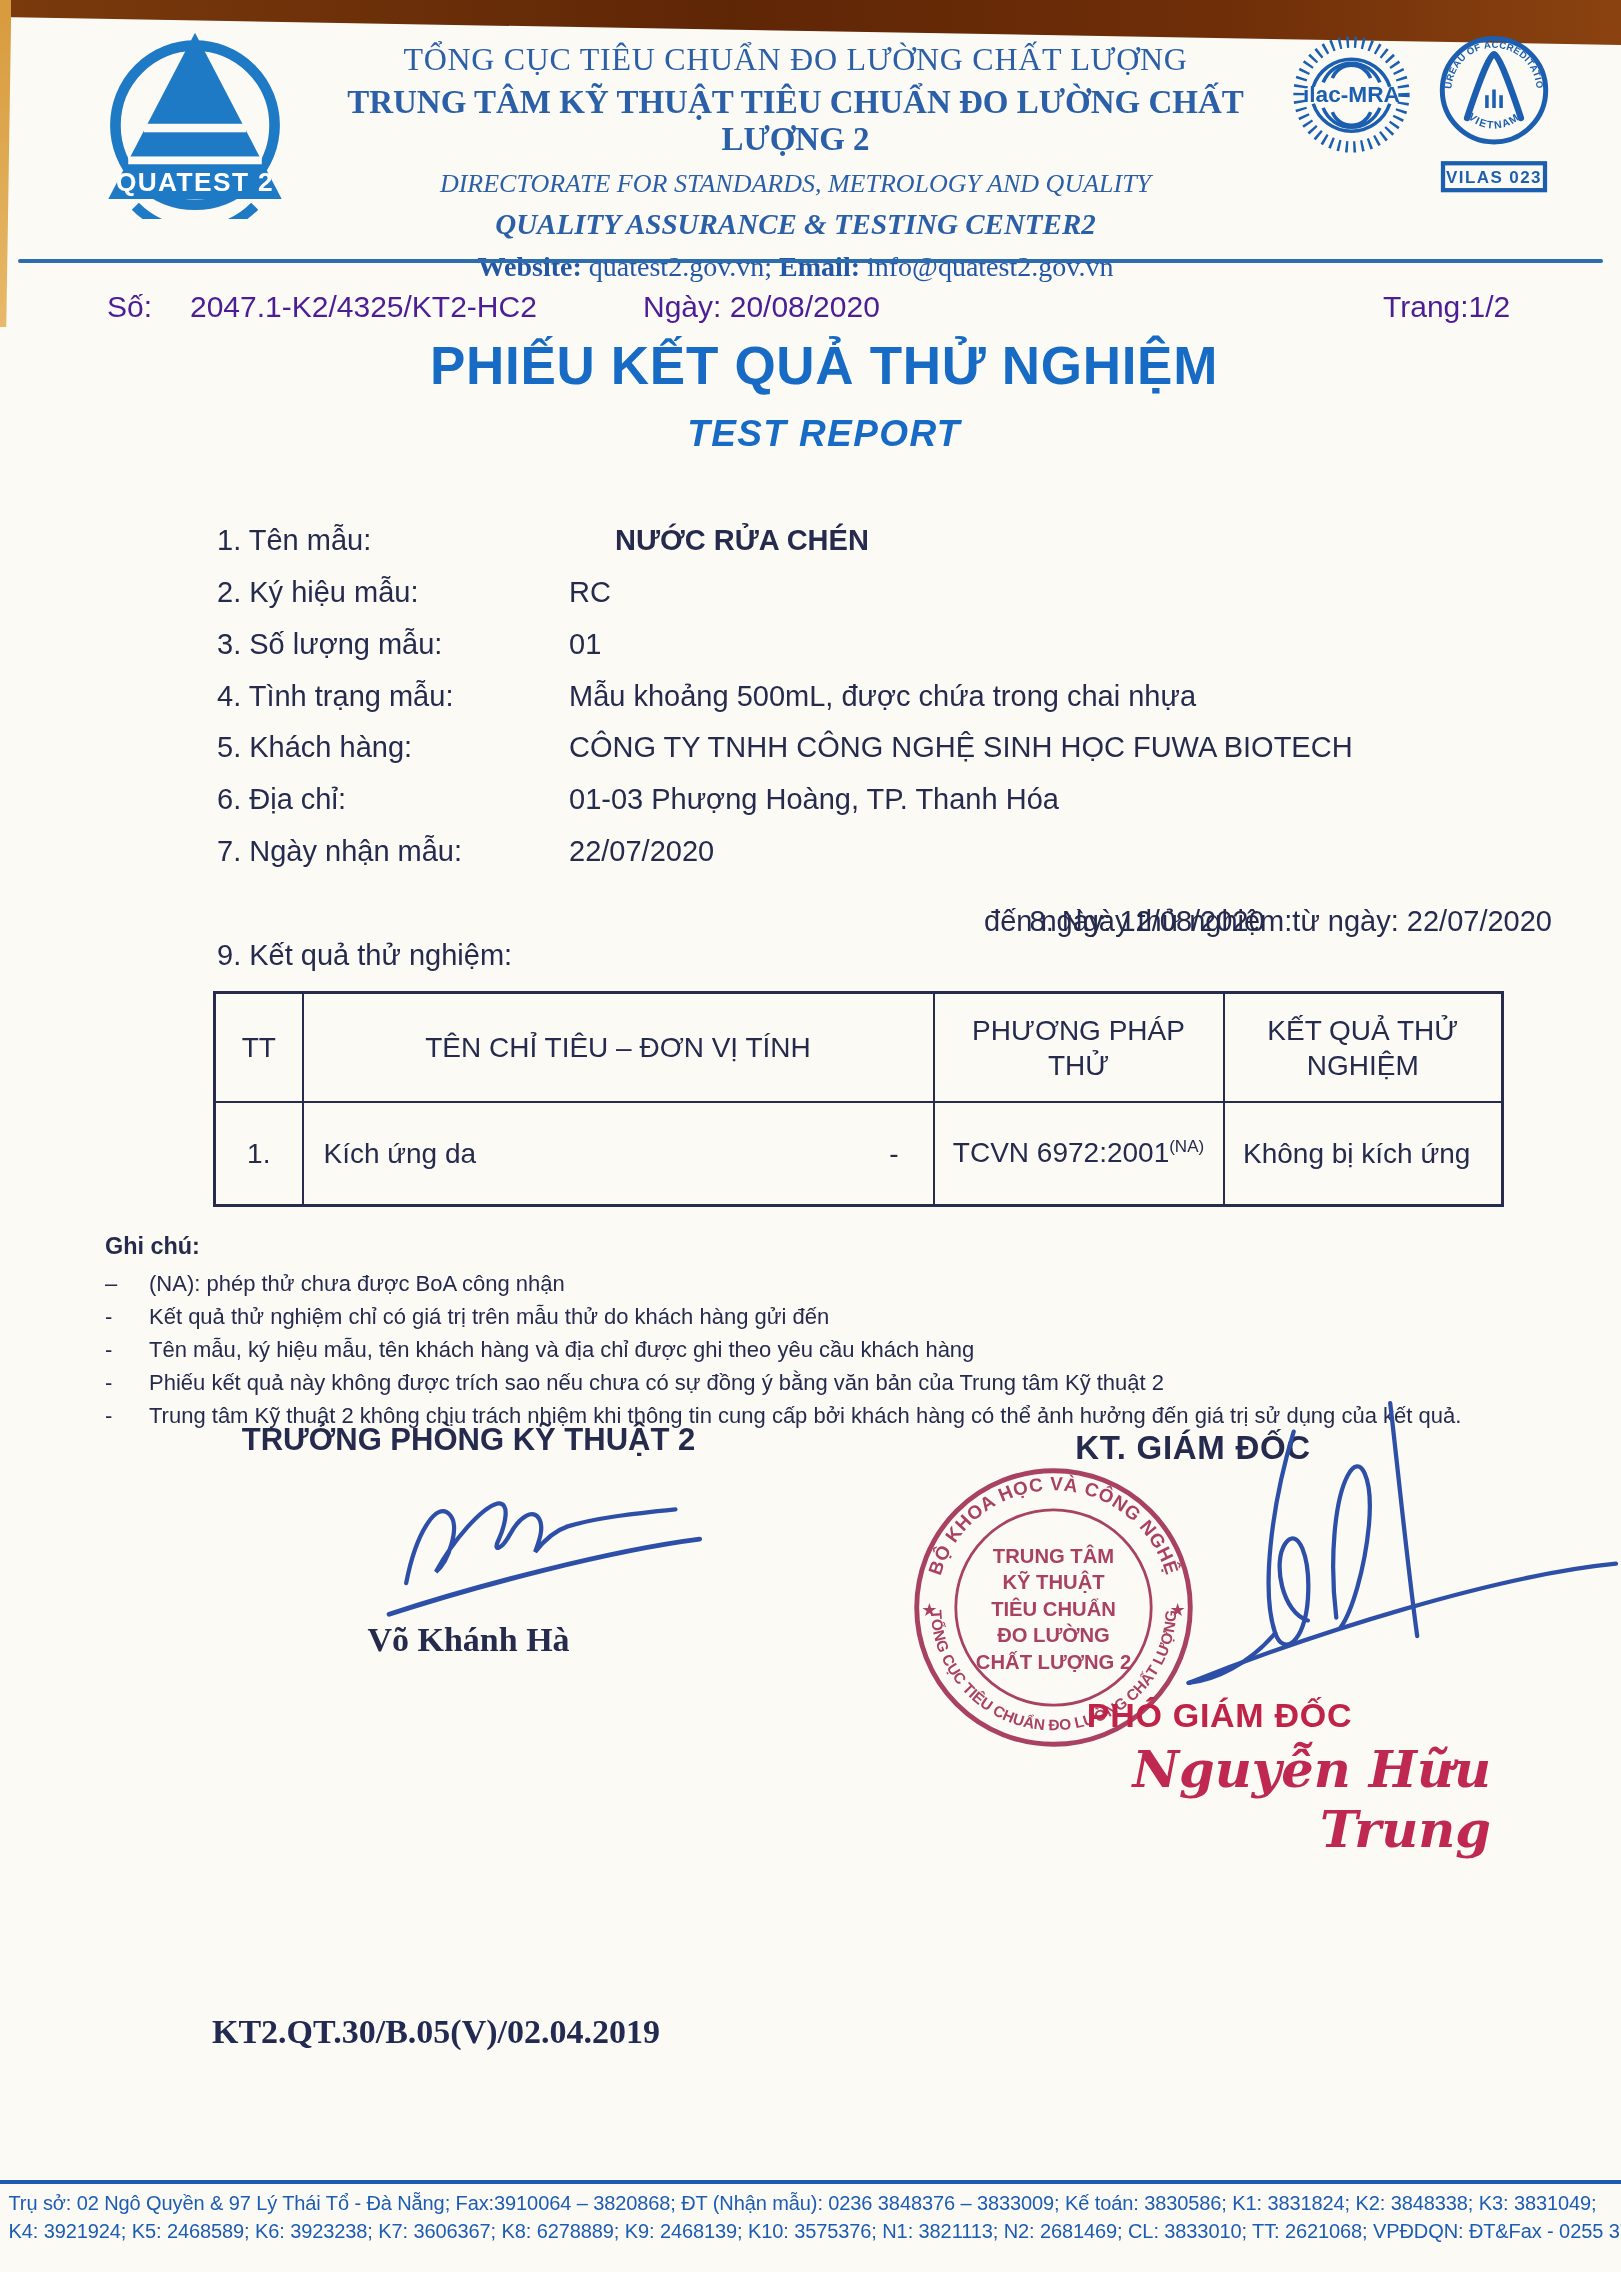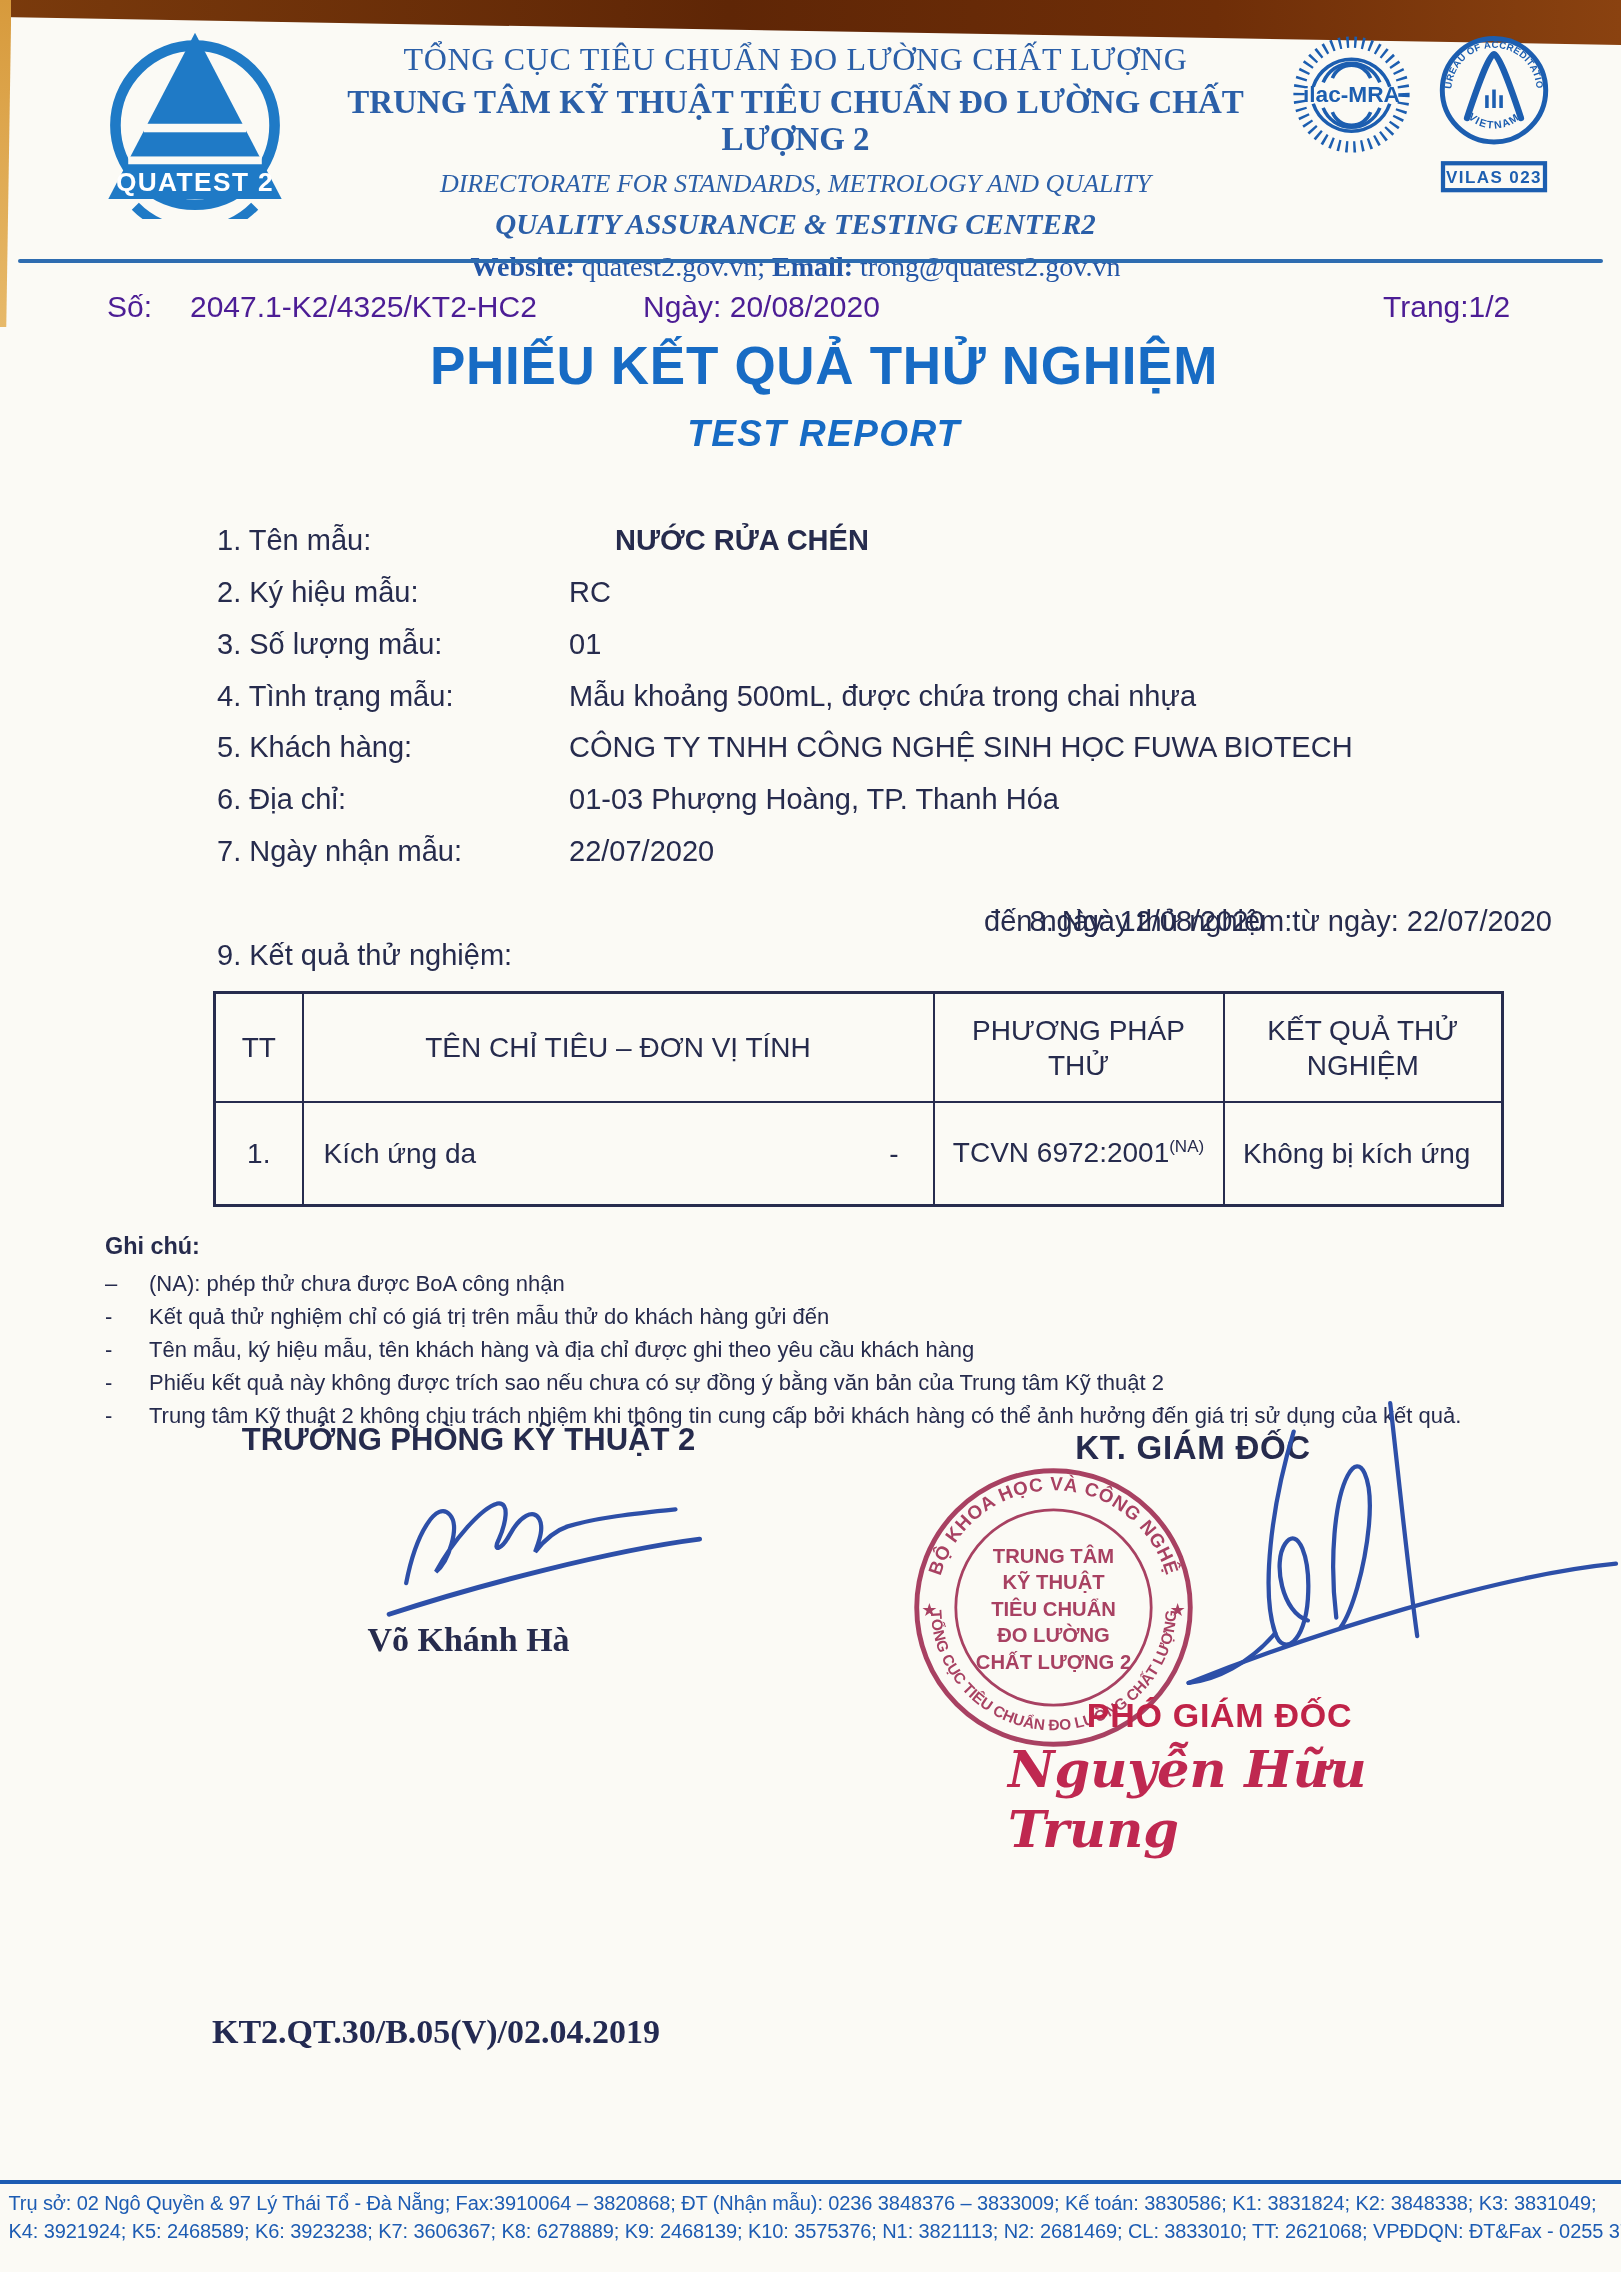--- a/index.html
+++ b/index.html
@@ -69,21 +69,21 @@
   .note-line{font-size:22px;line-height:33px;white-space:nowrap;}
   .note-line .mk{display:inline-block;width:44px;}
   .notes-list{margin-top:7px;}
 
   
   .sig-title-left{left:227px;top:1422px;width:483px;text-align:center;font-size:31px;font-weight:bold;}
   .sig-name-left{left:227px;top:1621px;width:483px;text-align:center;
     font-family:"Liberation Serif",serif;font-size:34px;font-weight:bold;}
   .sig-title-right{left:994px;top:1429px;width:398px;text-align:center;font-size:33px;font-weight:bold;letter-spacing:0.7px;}
   .sig-role-right{left:1042px;top:1696px;width:355px;text-align:center;font-size:34px;font-weight:bold;color:#c02348;letter-spacing:0.7px;}
-  .sig-name-right{left:1008px;top:1739px;width:483px;text-align:left;
+  .sig-name-right{left:1008px;top:1739px;width:483px;text-align:right;
     font-family:"DejaVu Serif",serif;font-style:italic;font-weight:bold;font-size:51px;color:#bf2850;}
 
   .doc-code{left:212px;top:2013px;font-family:"Liberation Serif",serif;font-weight:bold;font-size:34px;color:#232a52;}
 
   
   .footer-rule{left:0;top:2180px;width:1621px;height:3.6px;background:#1d5cb3;}
   .footer-l1{left:8.5px;top:2192px;width:1611px;font-size:20px;color:#1d5cb3;white-space:nowrap;letter-spacing:-0.1px;}
   .footer-l2{left:8.5px;top:2220px;width:1611px;font-size:20px;color:#1d5cb3;white-space:nowrap;letter-spacing:-0.1px;}
 
   svg text{font-family:"Liberation Sans",sans-serif;}
@@ -108,21 +108,21 @@
 
     <div class="abs hdr-text">
       <div class="hdr-l1">TỔNG CỤC TIÊU CHUẨN ĐO LƯỜNG CHẤT LƯỢNG</div>
       <div class="hdr-l2">TRUNG TÂM KỸ THUẬT TIÊU CHUẨN ĐO LƯỜNG CHẤT LƯỢNG 2</div>
       <div class="hdr-l3">DIRECTORATE FOR STANDARDS, METROLOGY AND QUALITY</div>
       <div class="hdr-l4">QUALITY ASSURANCE &amp; TESTING CENTER2</div>
       <div class="hdr-l5">
         <b>Website:</b>
         <span>quatest2.gov.vn;</span>
         <b>Email:</b>
-        <span>trong@quatest2.gov.vn</span>
+        <span>info@quatest2.gov.vn</span>
       </div>
     </div>
 
     <svg class="abs" style="left:1287px;top:30px;" width="129" height="129" viewBox="0 0 182 182">
       <circle cx="91" cy="91" r="74" fill="none" stroke="#1c5eb0" stroke-width="16" stroke-dasharray="3.5 7.5"></circle>
       <path d="M 37,80 A 57,57 0 0 1 145,80" fill="none" stroke="#1c5eb0" stroke-width="5"></path>
       <path d="M 51,74 A 43,43 0 0 1 131,74" fill="none" stroke="#1c5eb0" stroke-width="5"></path>
       <path d="M 64,68 A 29,29 0 0 1 118,68" fill="none" stroke="#1c5eb0" stroke-width="5"></path>
       <path d="M 37,104 A 57,57 0 0 0 145,104" fill="none" stroke="#1c5eb0" stroke-width="5"></path>
       <path d="M 51,110 A 43,43 0 0 0 131,110" fill="none" stroke="#1c5eb0" stroke-width="5"></path>

